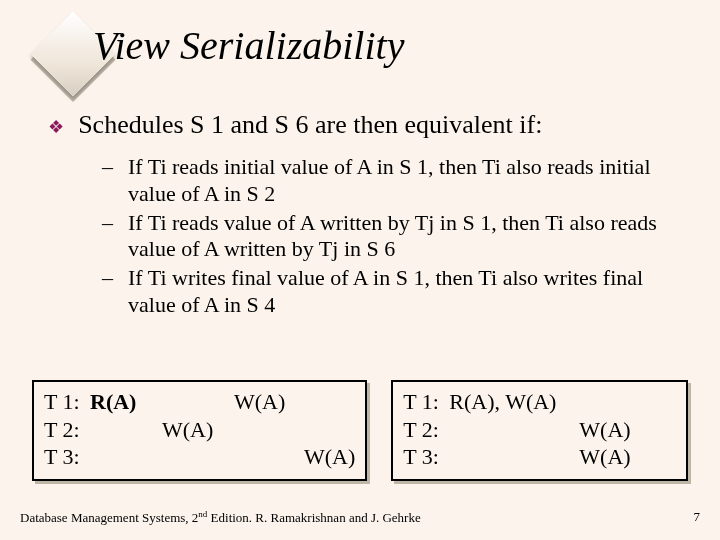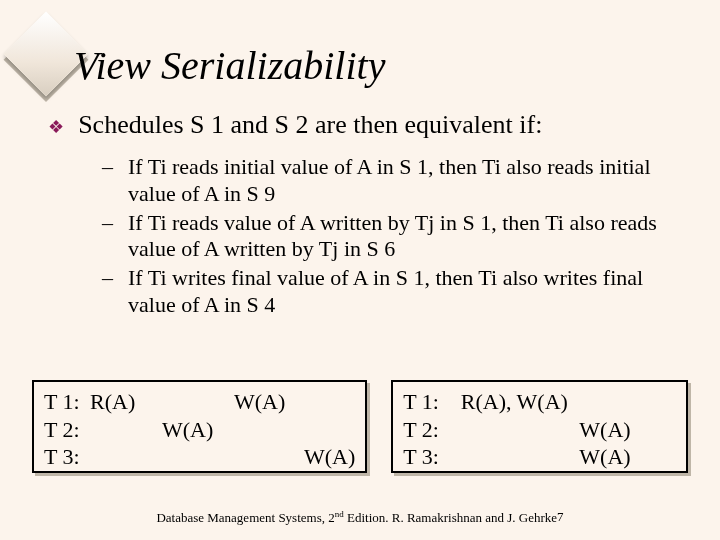--- a/index.html
+++ b/index.html
@@ -15,24 +15,23 @@
   }
   .slide {
     position: relative;
     width: 720px;
     height: 540px;
     box-sizing: border-box;
   }
   .title-row {
     position: absolute;
     top: 24px;
-    left: 16px;
-    display: flex;
-    align-items: flex-end;
-    gap: 8px;
+    left: 43px;
+    display: flex;
+    align-items: flex-start;
   }
   .diamond {
     width: 60px;
     height: 60px;
     transform: rotate(45deg);
     background: linear-gradient(135deg, #ffffff 0%, #f0e6da 60%, #d8cec0 100%);
     box-shadow: 2px 2px 4px rgba(0,0,0,0.25),
                 4px 4px 0 #bfb6a8;
     margin-right: 8px;
     flex: 0 0 auto;
@@ -86,70 +85,70 @@
     top: 380px;
     left: 32px;
     right: 32px;
     display: flex;
     gap: 24px;
   }
   .box {
     flex: 1;
     border: 2px solid #000;
     box-shadow: 3px 3px 0 #bfb6a8;
-    padding: 6px 10px 0 10px;
+    padding: 6px 10px 8px 10px;
     font-size: 22px;
     line-height: 1.25;
     background: #fcf4ec;
     box-sizing: border-box;
   }
   .box-row {
     display: flex;
   }
   .col-t { width: 46px; }
-  .col-1 { width: 72px; }
+  .col-1 { width: 72px; font-weight: bold; }
   .col-2 { width: 72px; }
   .col-3 { width: 70px; }
   .box2 .col-t { width: 46px; }
-  .box2 .col-a { width: 130px; text-align: center; }
+  .box2 .col-a { width: 130px; }
   .box2 .col-b { width: 70px; }
   .footer {
     position: absolute;
     bottom: 14px;
     left: 20px;
     right: 20px;
     display: flex;
-    justify-content: center;
+    justify-content: space-between;
     font-size: 13px;
     margin-top: 34px;
   }
   .footer sup { font-size: 9px; vertical-align: super; }
 </style>
 </head>
 <body>
 
 <div class="slide">
 
   <div class="title-row">
     <div class="diamond"></div>
     <div class="title">View Serializability</div>
   </div>
 
   <div class="body">
     <div class="lvl1">
       <span class="bullet">❖</span>
       <span>
-        <span>Schedules S 1 and S 2 are </span><span>then equivalent</span><span> if:</span>
+        <span>Schedules S 1 and S 6 are </span><span>then equivalent</span><span> if:</span>
       </span>
     </div>
 
     <div class="lvl2-wrap">
       <div class="lvl2">
         <span class="dash">–</span>
-        <span>If Ti reads initial value of A in S 1, then Ti also reads initial value of A in S 9</span>
+        <span>If Ti reads initial value of A in S 1, then Ti also reads initial value of A in S 2</span>
       </div>
       <div class="lvl2">
         <span class="dash">–</span>
         <span>If Ti reads value of A written by Tj in S 1, then Ti also reads value of A written by Tj in S 6</span>
       </div>
       <div class="lvl2">
         <span class="dash">–</span>
         <span>If Ti writes final value of A in S 1, then Ti also writes final value of A in S 4</span>
       </div>
     </div>

